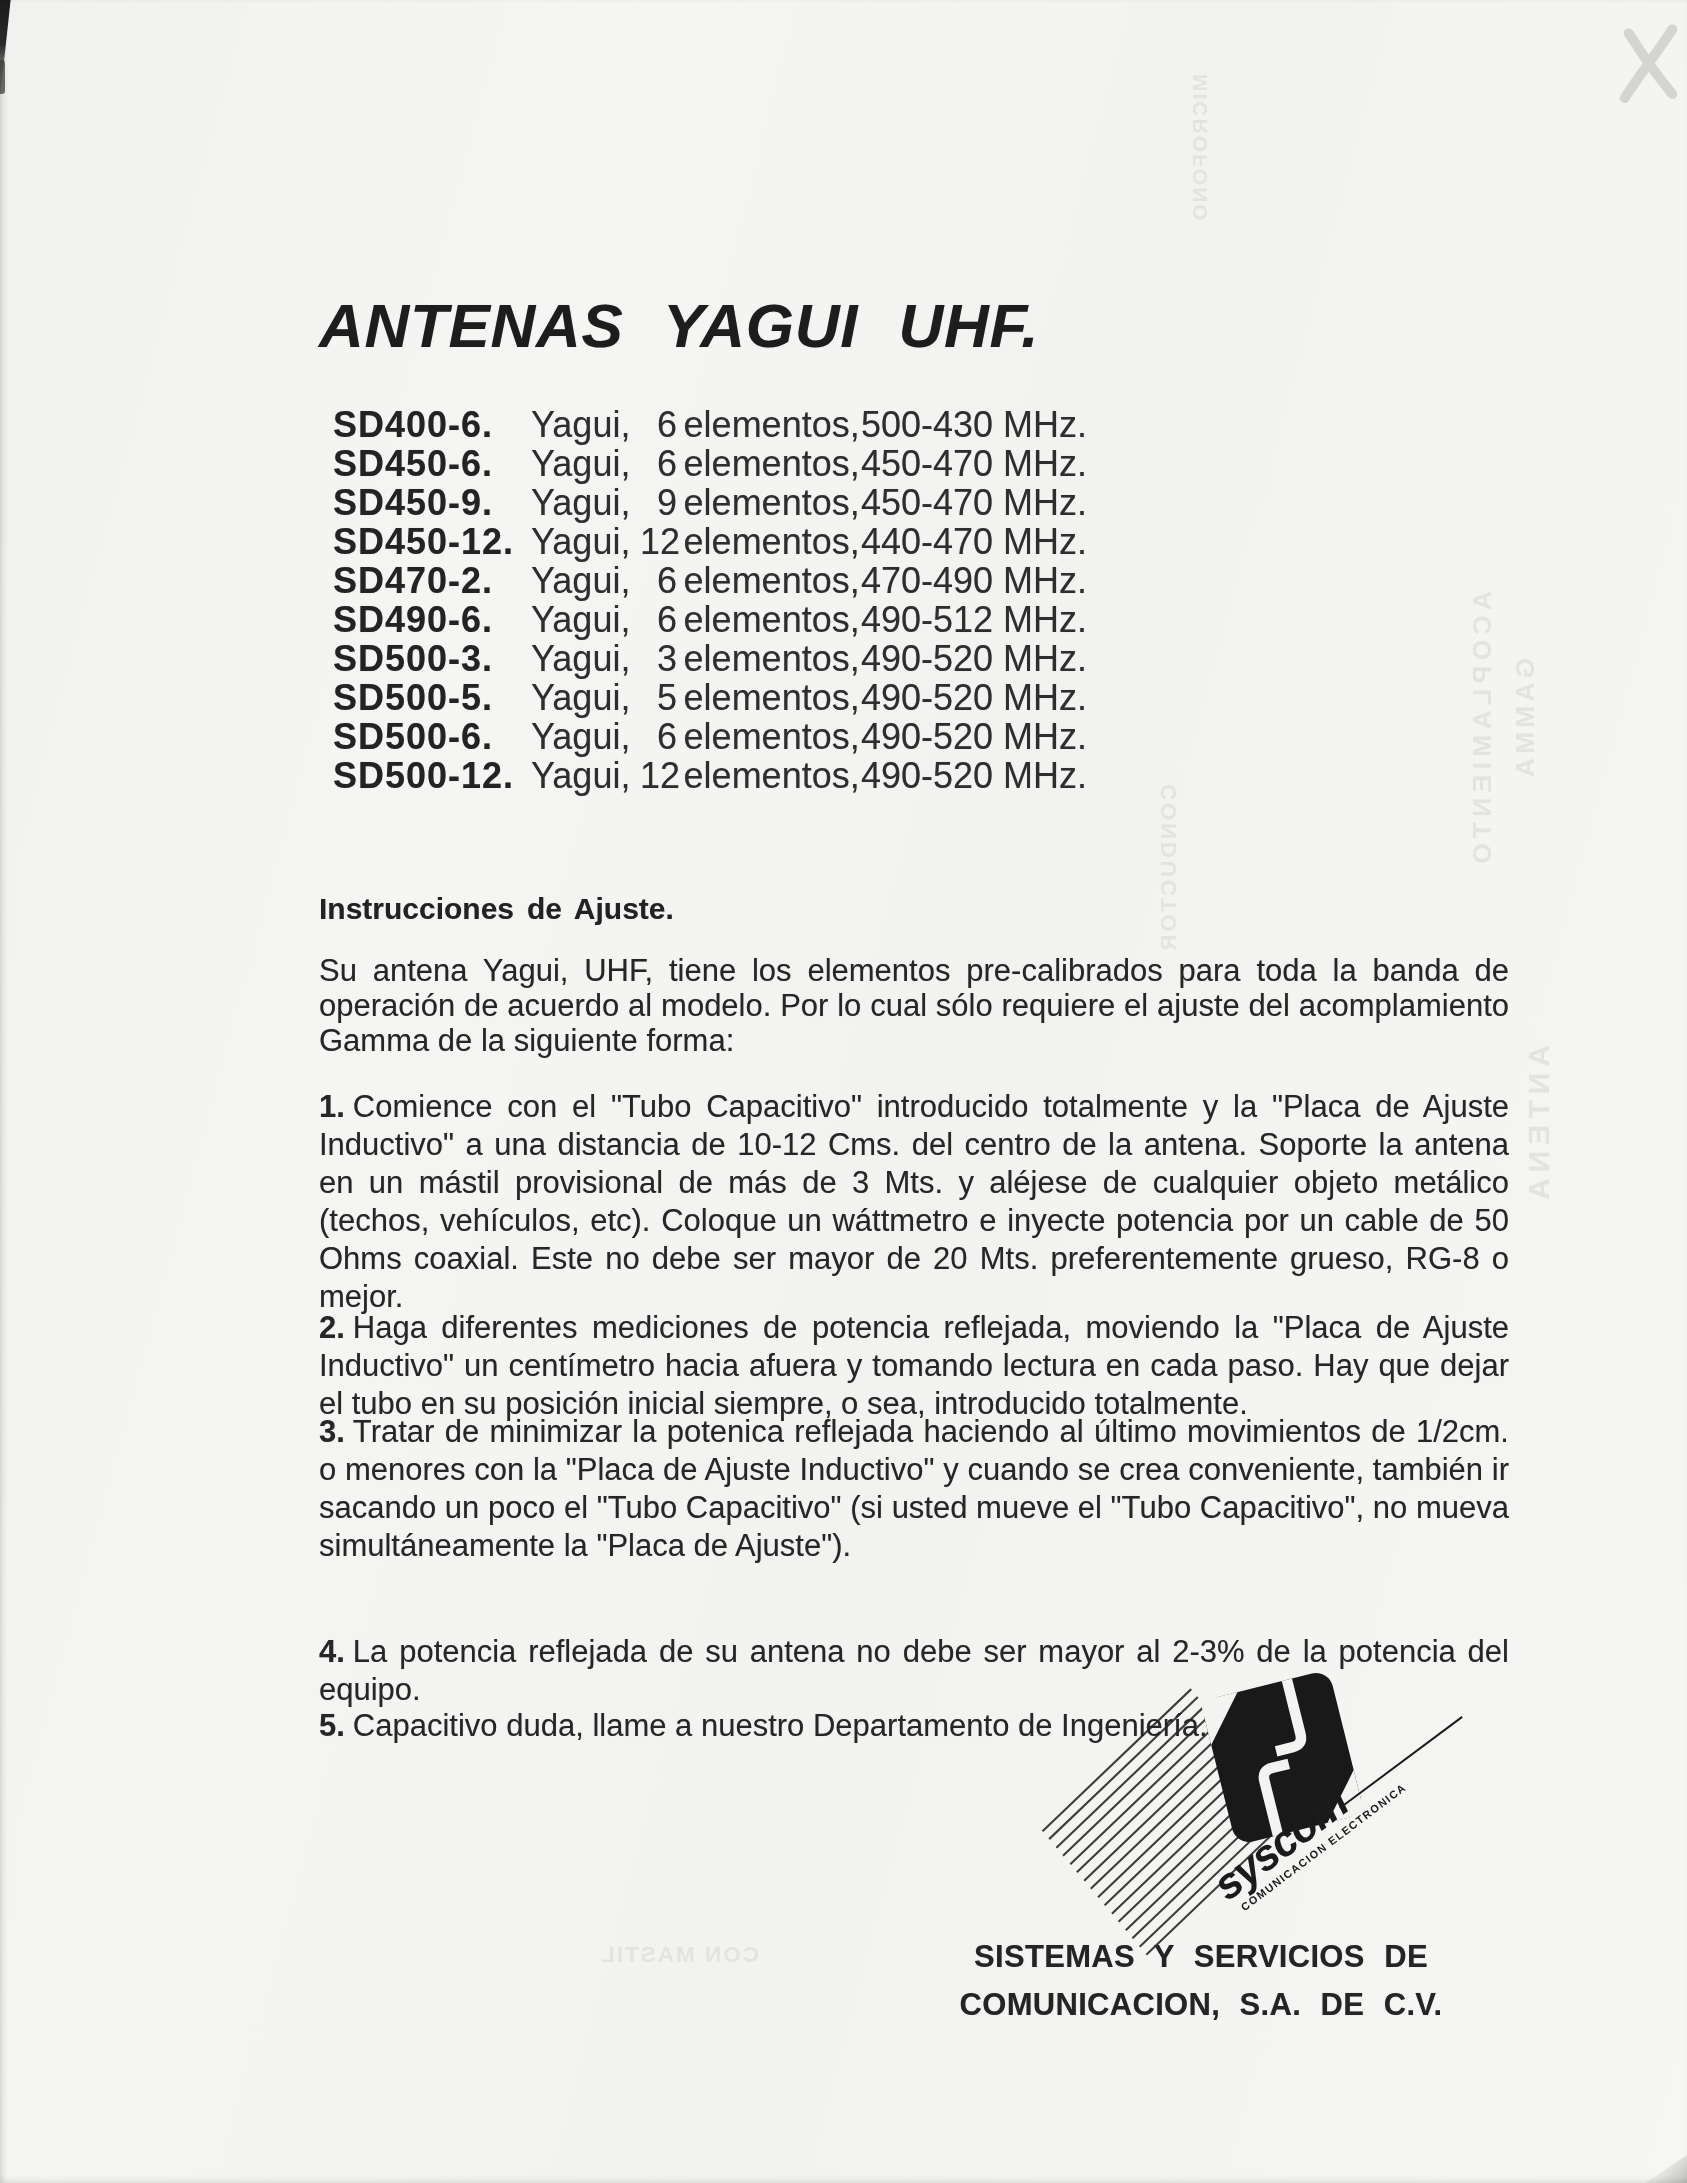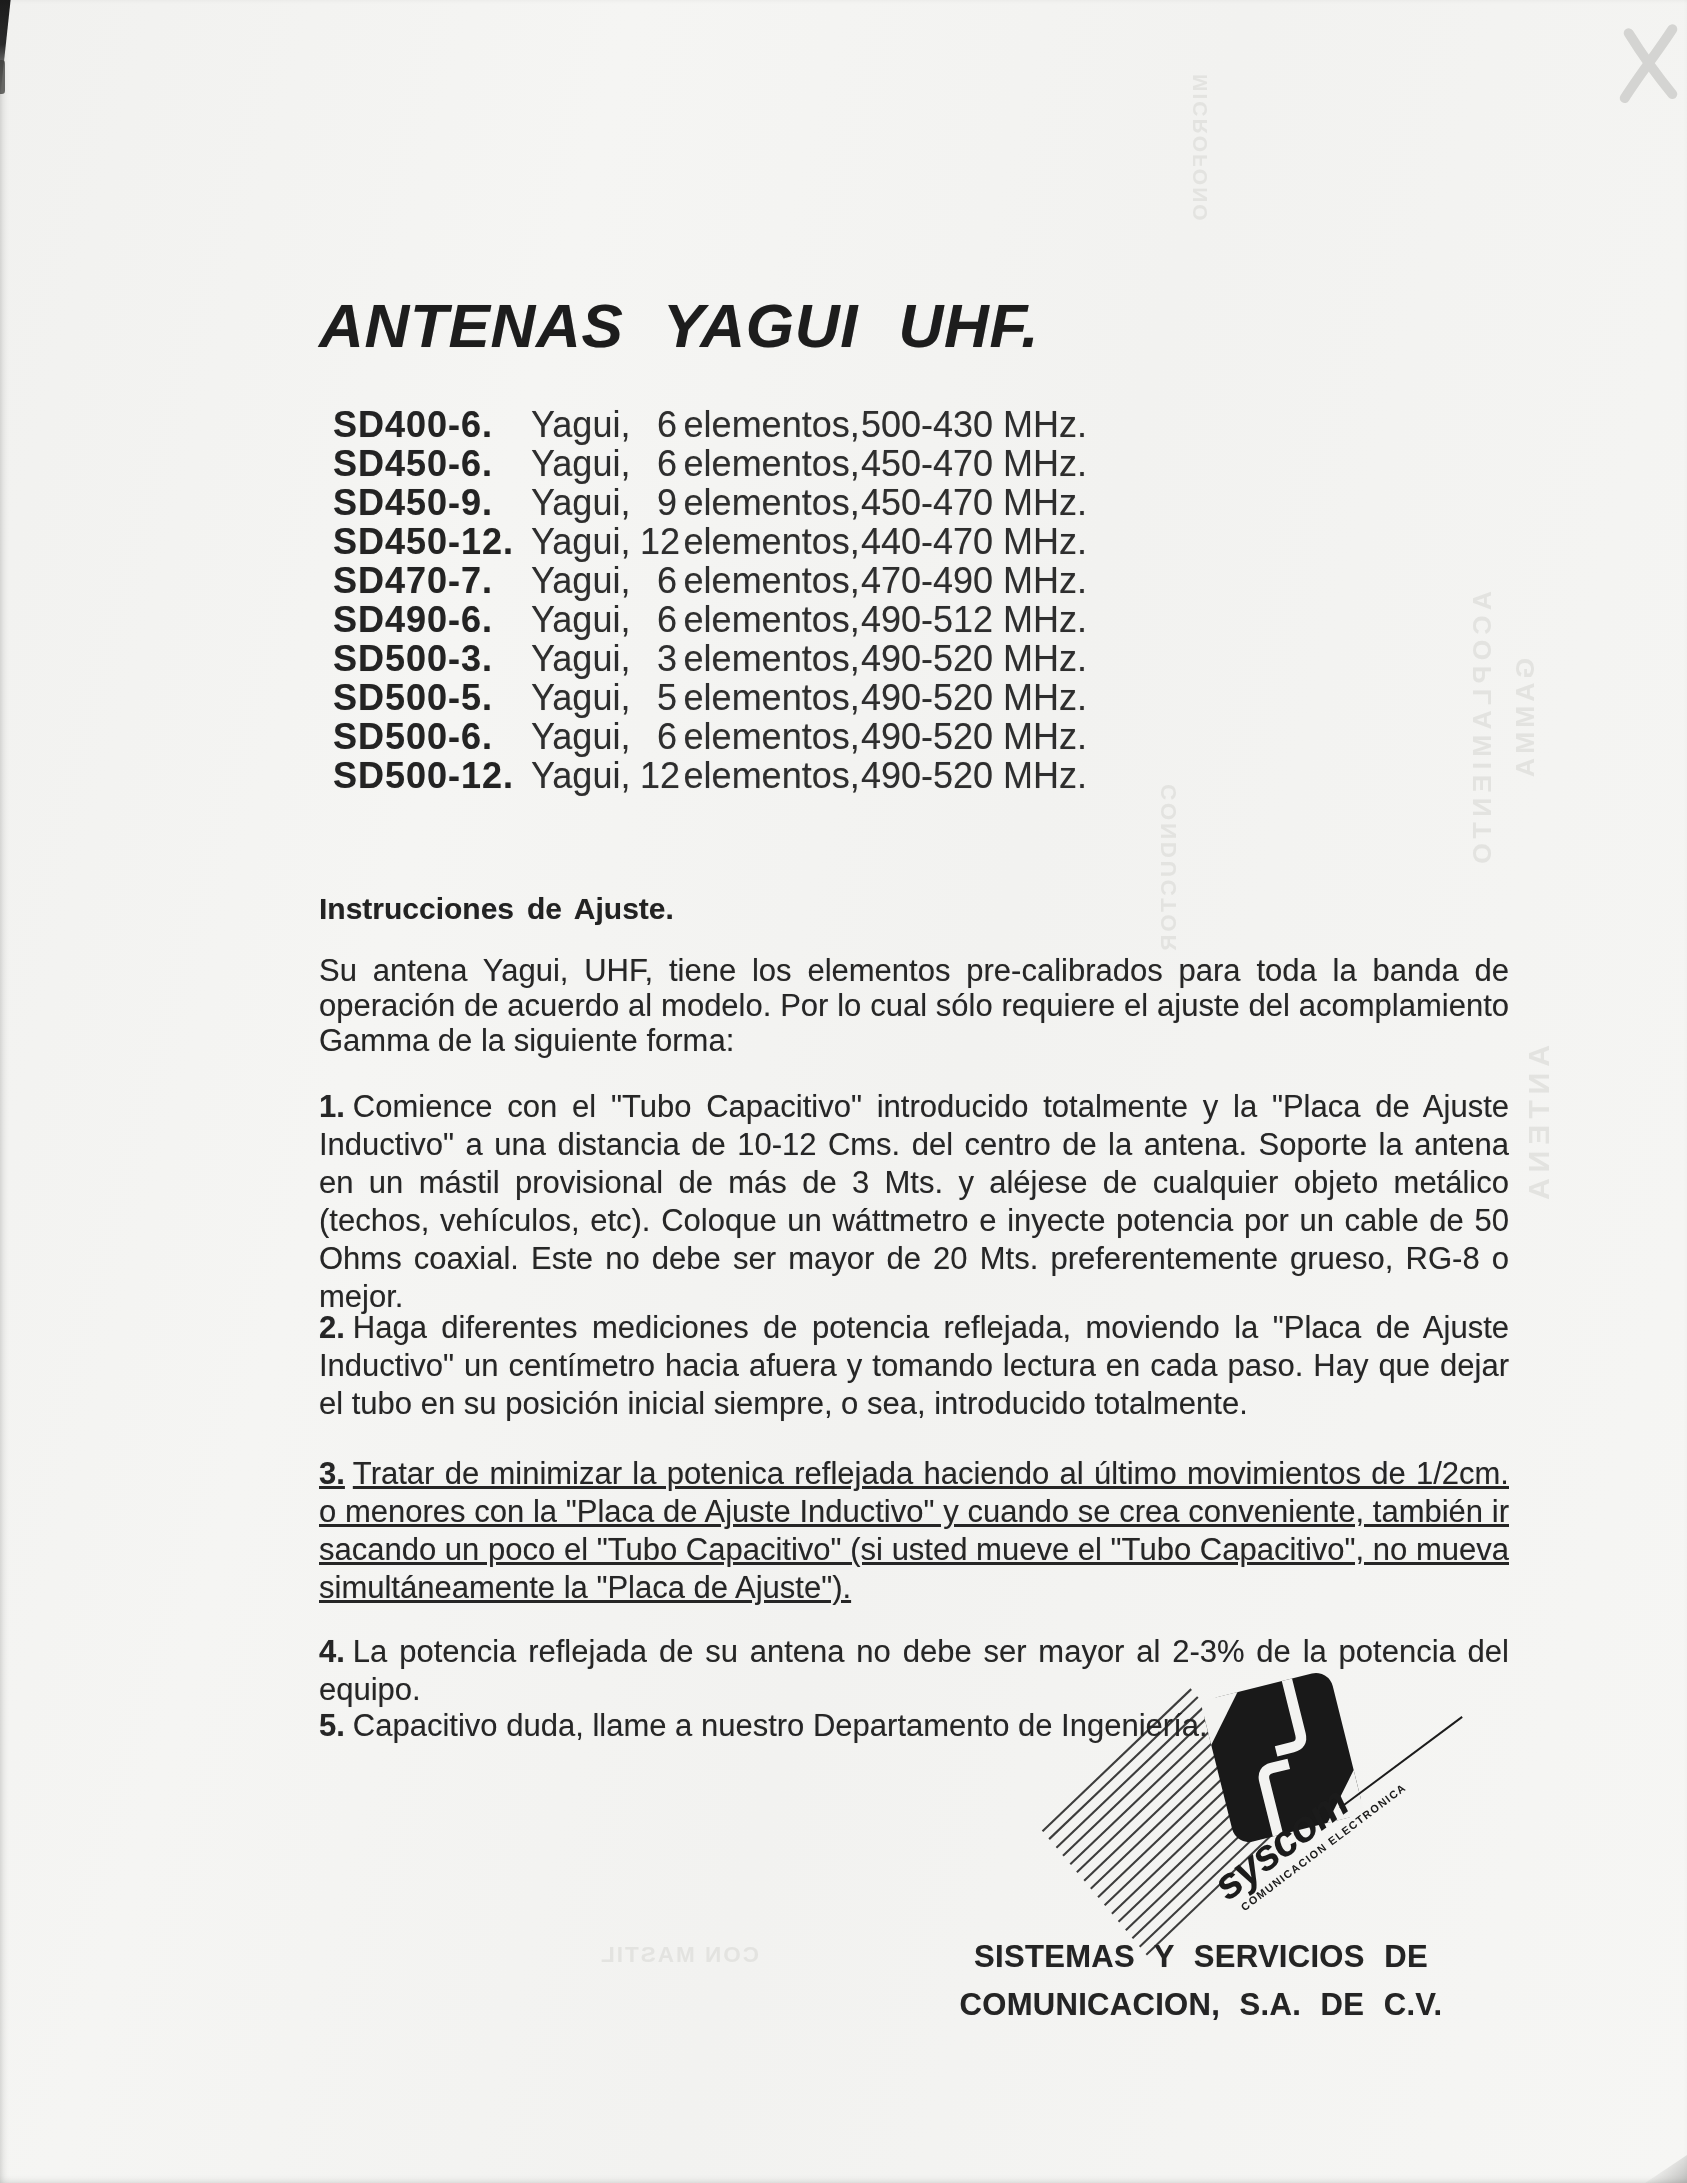--- a/index.html
+++ b/index.html
@@ -40,21 +40,21 @@
   .prow { display:grid; grid-template-columns:198px 109px 37px 184px auto;
     font-size:36px; line-height:39px; color:#2e2e2e;margin-left:14px; }
   .pmodel { font-weight:bold; letter-spacing:1px; color:#232323; }
   .pelem-num { text-align:right; }
   .pelem-label { padding-left:6.6px; }
 
   
   .heading { left:319px; top:892px; font-size:30px; font-weight:bold; word-spacing:4.6px; color:#222; }
   .para { left:319px; width:1190px; font-size:31px; line-height:38px; text-align:justify; color:#262626; }
   .intro { top:953px; line-height:35px; }
-  .step1 { top:1088px; } .step2 { top:1309px; } .step3 { top:1455px;text-decoration:underline; }
+  .step1 { top:1088px; } .step2 { top:1309px; } .step3 { top:1413px; }
   .step4 { top:1633px; } .step5 { top:1707px; }
   .step-num { font-weight:bold; margin-right:8px; }
 
   
   .logo-svg { left:1029px; top:1664px; }
   .footer-name { left:900px; top:1933px; width:602px; text-align:center;
     font-size:31px; font-weight:bold; line-height:48px; letter-spacing:0.3px;
     word-spacing:10.6px; color:#242424; }
 
   .corner-x { left:1614px; top:20px; opacity:.85; }
@@ -107,21 +107,21 @@
       <span class="pfreq">450-470 MHz.</span>
     </div>
     <div class="prow">
       <span class="pmodel">SD450-12.</span>
       <span class="ptype">Yagui,</span>
       <span class="pelem-num">12</span>
       <span class="pelem-label">elementos,</span>
       <span class="pfreq">440-470 MHz.</span>
     </div>
     <div class="prow">
-      <span class="pmodel">SD470-7.</span>
+      <span class="pmodel">SD470-2.</span>
       <span class="ptype">Yagui,</span>
       <span class="pelem-num">6</span>
       <span class="pelem-label">elementos,</span>
       <span class="pfreq">470-490 MHz.</span>
     </div>
     <div class="prow">
       <span class="pmodel">SD490-6.</span>
       <span class="ptype">Yagui,</span>
       <span class="pelem-num">6</span>
       <span class="pelem-label">elementos,</span>

